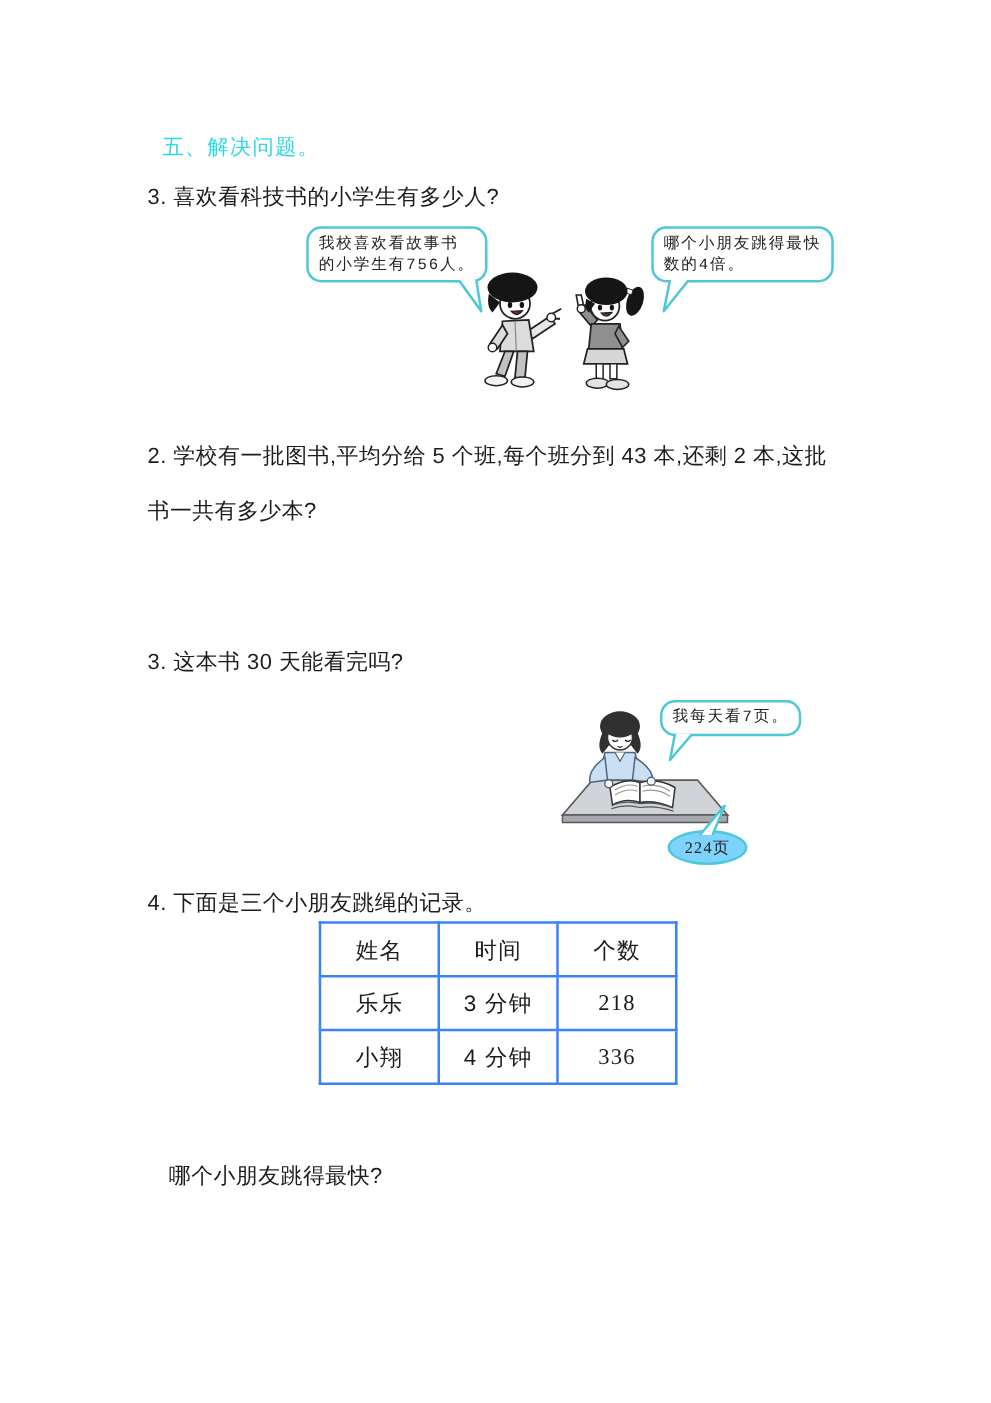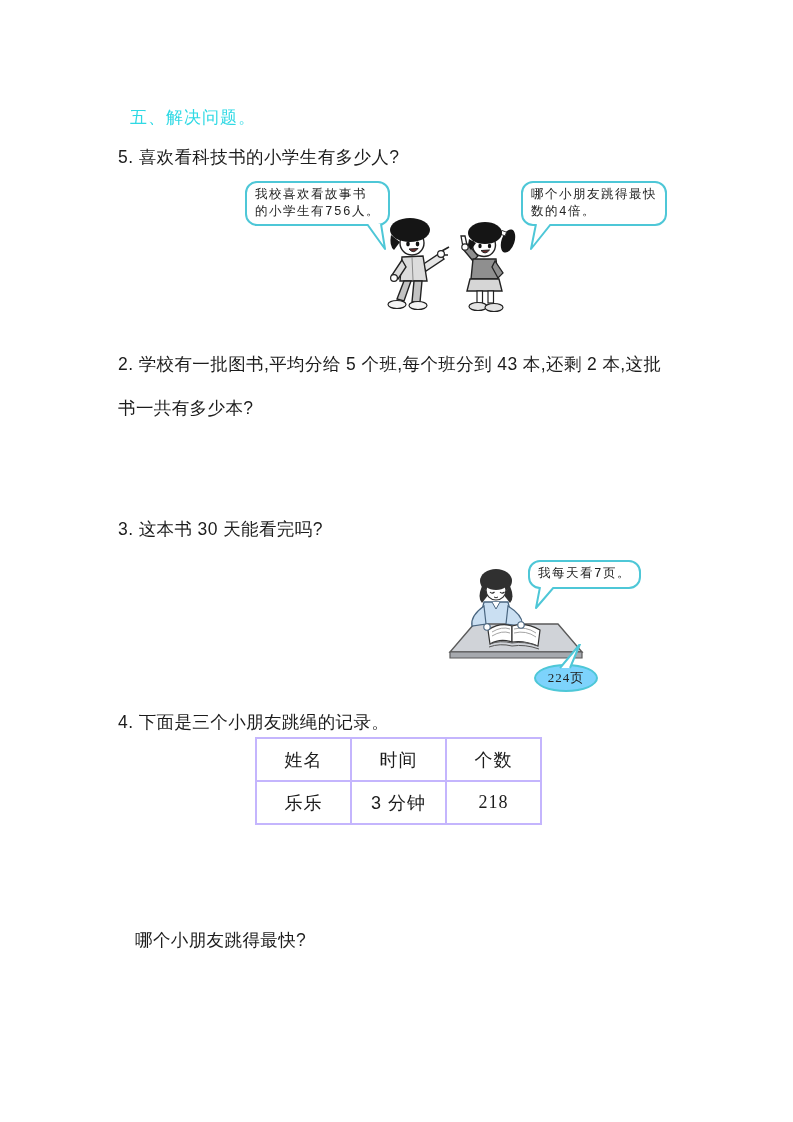--- a/index.html
+++ b/index.html
@@ -24,33 +24,33 @@
   }
   .bubble-ellipse {
     position:absolute; background:#7dd3fc;
     border:2px solid var(--bubble,#4ec7d7); border-radius:50%;
     display:flex; align-items:center; justify-content:center;
     font-size:13px; letter-spacing:1px; color:#222; z-index:1;
   }
   .tail { position:absolute; z-index:2; }
   table.rec { border-collapse:collapse; background:#fff; }
   table.rec td {
-    width:95px; height:43px; border:2px solid #c4b5fd;
+    width:95px; height:43px; border:2px solid #3b82f6;
     text-align:center; vertical-align:middle; font-size:18px; color:#1c1c1c;
     letter-spacing:1px;
   }
   td.serif, .serif { font-family:"Liberation Serif", serif; }
   svg { display:block; }
 </style>
 </head>
 <body>
 
 <div class="abs heading" style="left:118px; top:106px;">五、解决问题。</div>
 
-<div class="abs qtext" style="left:118px; top:145px;">5. 喜欢看科技书的小学生有多少人?</div>
+<div class="abs qtext" style="left:118px; top:145px;">3. 喜欢看科技书的小学生有多少人?</div>
 
 <div class="illus" style="left:245px; top:175px; width:450px; height:140px;">
 
   <div class="bubble" style="left:0px; top:6px;">
     <div>我校喜欢看故事书</div>
     <div>的小学生有756人。</div>
   </div>
   <svg class="tail" style="left:120px; top:49px;" width="26" height="27" viewBox="0 0 26 27">
     <path d="M2 0 L20 25 L16 0" fill="#fff" stroke="#4ec7d7" stroke-width="2" stroke-linejoin="round"></path>
   </svg>
@@ -152,16 +152,21 @@
     <tr>
       <td>姓名</td>
       <td>时间</td>
       <td>个数</td>
     </tr>
     <tr>
       <td>乐乐</td>
       <td>3 分钟</td>
       <td class="serif">218</td>
     </tr>
+    <tr>
+      <td>小翔</td>
+      <td>4 分钟</td>
+      <td class="serif">336</td>
+    </tr>
   </tbody>
 </table>
 
 <div class="abs qtext" style="left:135px; top:928px;">哪个小朋友跳得最快?</div>
 
 </body></html>

